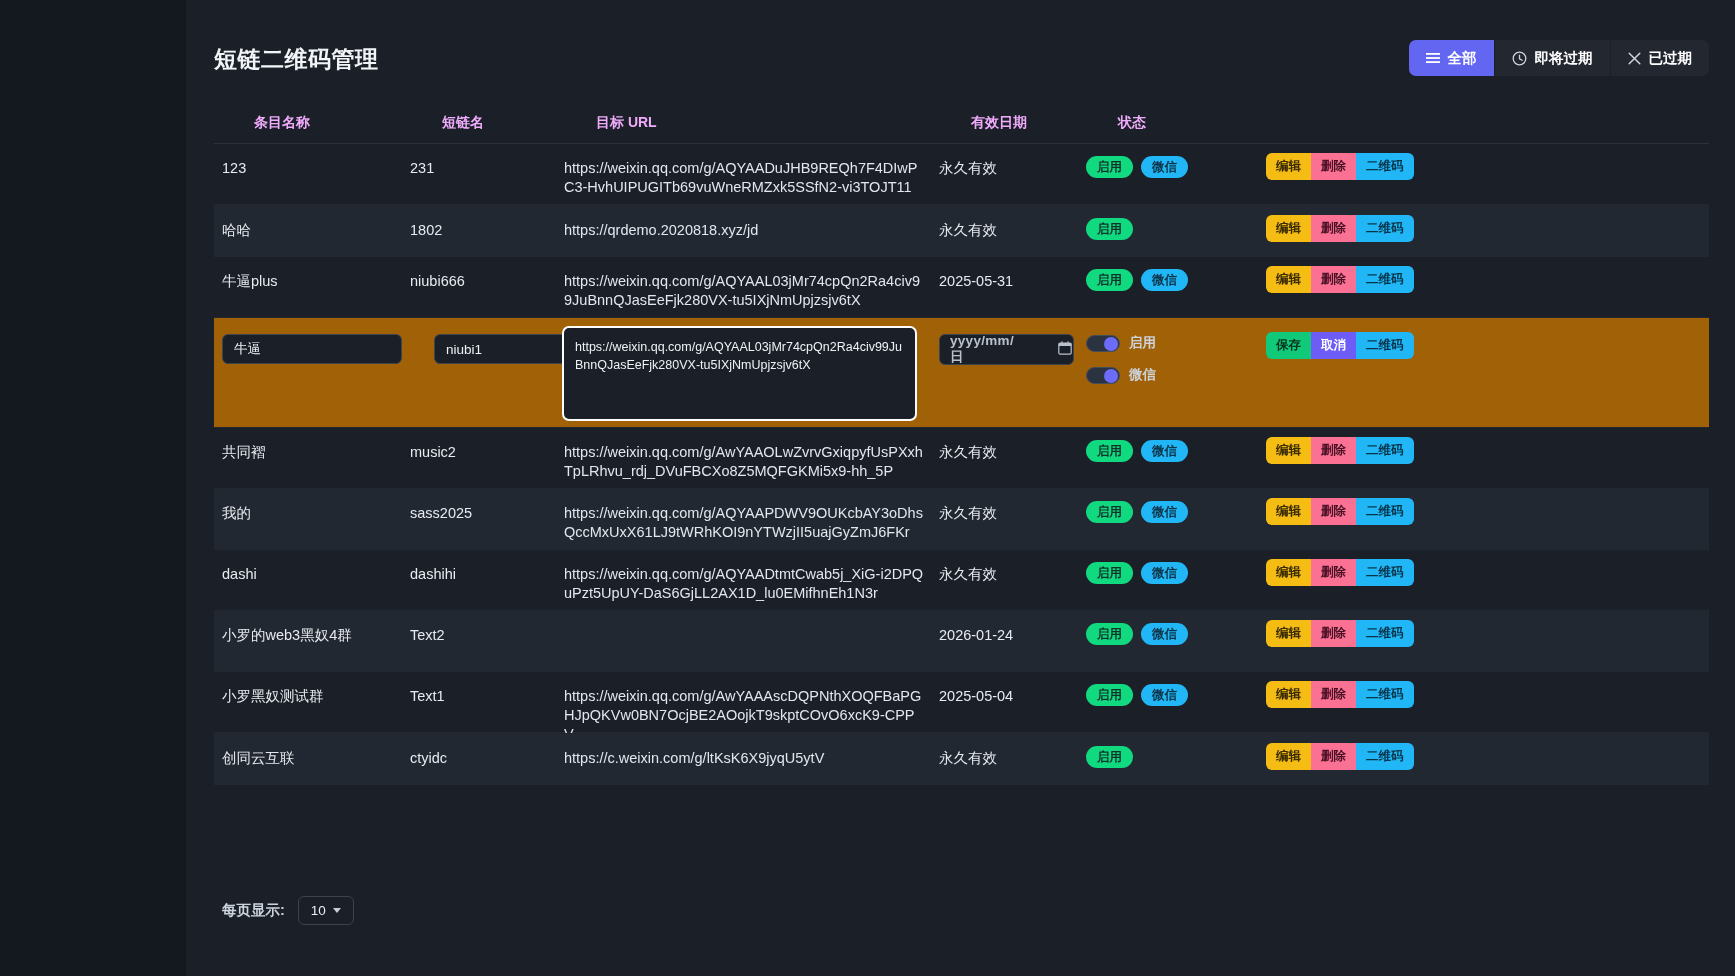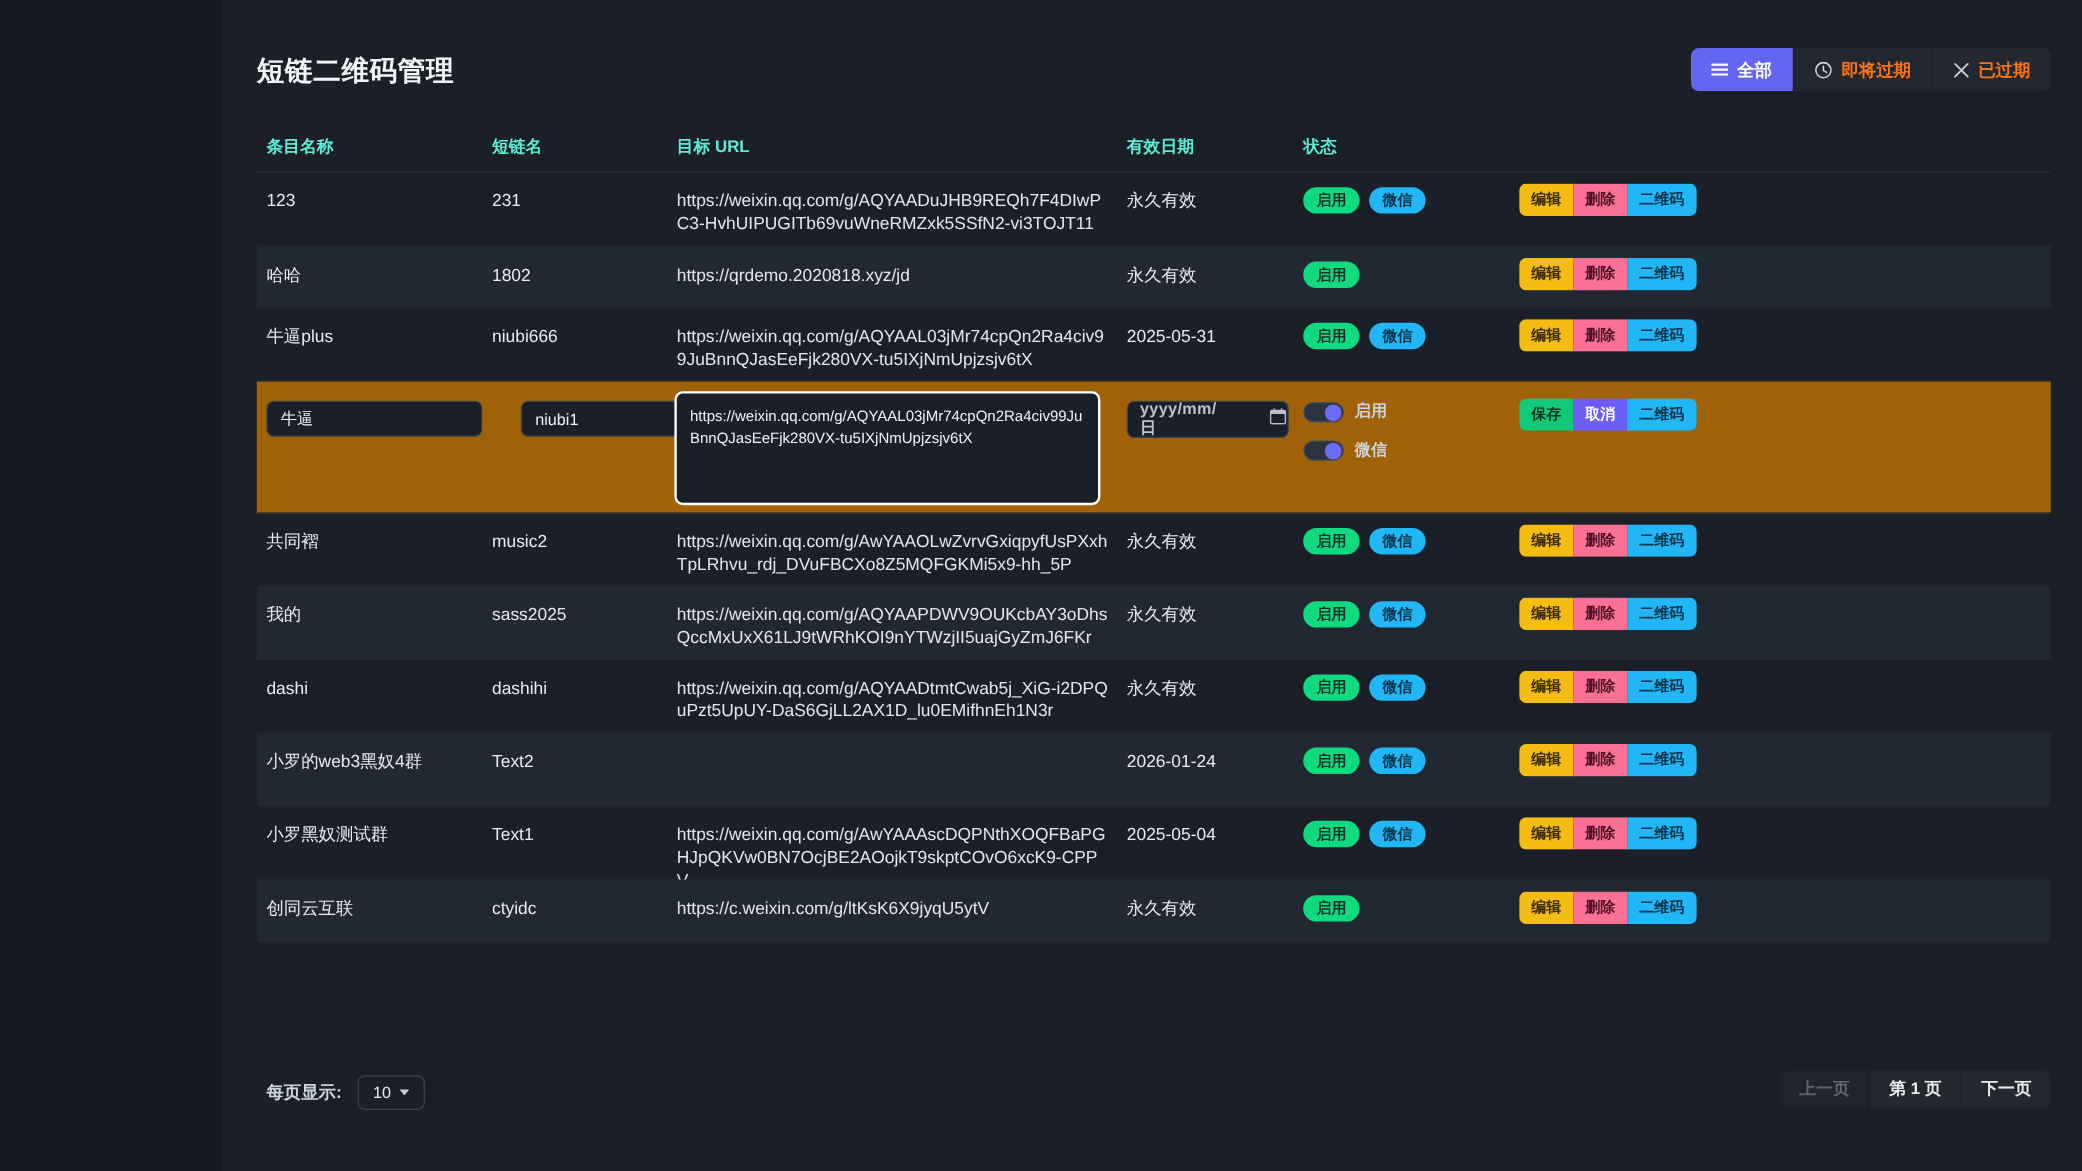--- a/index.html
+++ b/index.html
@@ -48,21 +48,21 @@
     background: #262b33;
   }
   .filter-btn {
     display: flex;
     align-items: center;
     gap: 8px;
     height: 36px;
     padding: 0 17px;
     font-size: 14.5px;
     font-weight: bold;
-    color: #f97316;
+    color: #ffffff;
     background: #23272f;
     border: none;
     cursor: pointer;
     border-right: 1px solid #1b2028;
   }
   .filter-btn:last-child { border-right: none; }
   .filter-btn.active {
     background: #6366f1;
     color: #ffffff;
   }
@@ -77,21 +77,22 @@
   .thead {
     position: relative;
     height: 36px;
     border-bottom: 1px solid #2c323b;
   }
   .th {
     position: absolute;
     top: 6px;
     font-size: 14px;
     font-weight: bold;
-    color: #5eead4;
+    color: #f0abfc;
+    margin-left: 32px;
   }
   .col-name   { left: 8px;   width: 180px; }
   .col-slug   { left: 196px; width: 150px; }
   .col-url    { left: 350px; width: 360px; }
   .col-date   { left: 725px; width: 140px; }
   .col-status { left: 872px; width: 170px; }
 
   .row {
     position: relative;
     border-bottom: 1px solid #23282f;
@@ -528,21 +529,16 @@
     </div>
 
     <div class="footer">
       <div class="per-page">
         <span class="per-page-label">每页显示:</span>
         <div class="per-page-select">
           <span>10</span>
           <span class="caret"></span>
         </div>
       </div>
-      <div class="pager">
-        <button class="pager-btn disabled">上一页</button>
-        <button class="pager-btn">第 1 页</button>
-        <button class="pager-btn">下一页</button>
-      </div>
     </div>
 
   </div>
 </div>
 
 </body></html>

